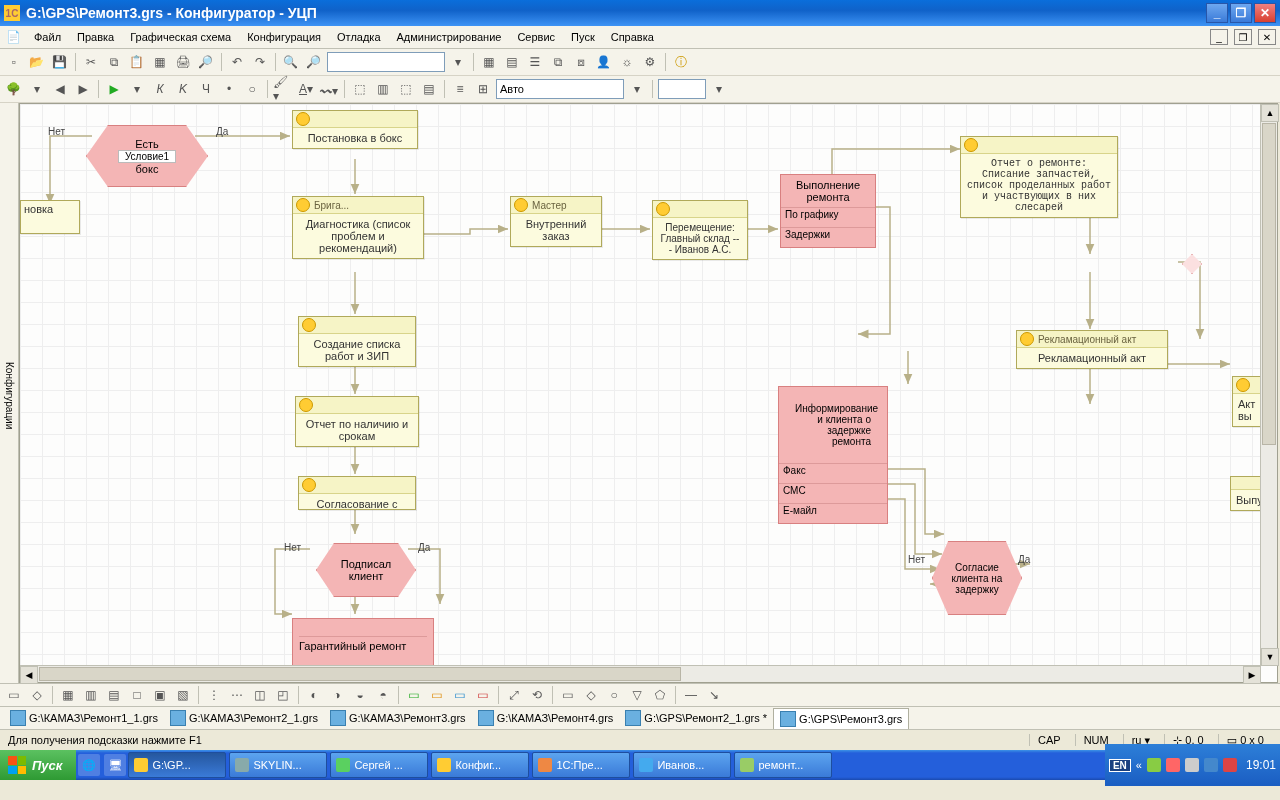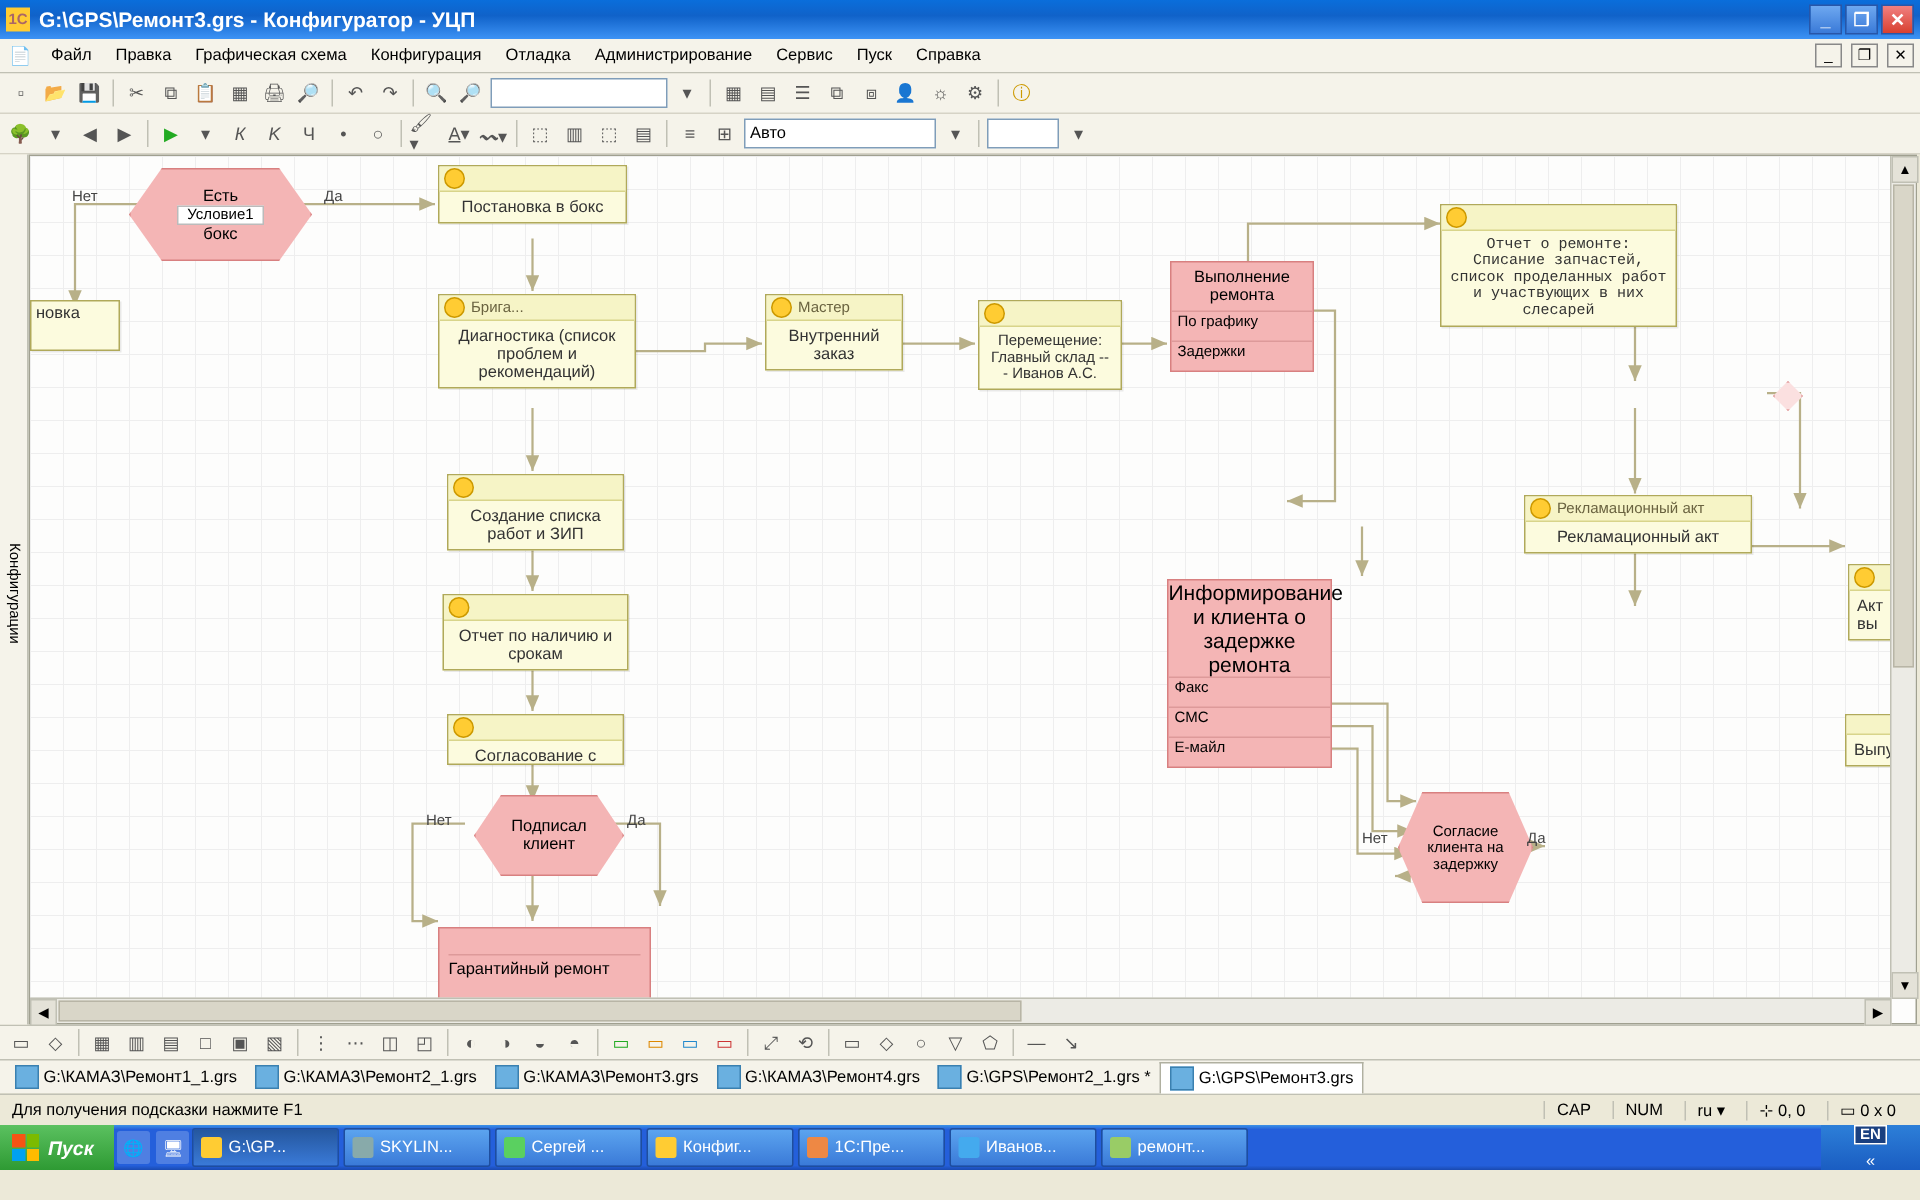--- a/index.html
+++ b/index.html
@@ -29,21 +29,21 @@
 }
 .hscroll{position:absolute;left:0;right:16px;bottom:0;height:16px;background:#ecebe5;border-top:1px solid #c0c0b4;display:flex;}
 .vscroll{position:absolute;top:0;bottom:16px;right:0;width:16px;background:#ecebe5;border-left:1px solid #c0c0b4;}
 .sb-btn{width:16px;height:16px;background:#e4e2d8;border:1px solid #c0c0b4;display:inline-flex;align-items:center;justify-content:center;font-size:9px;}
 .sb-thumb{background:#d9d6c8;border:1px solid #b8b5a6;}
 
 .node{position:absolute;border:1px solid #b0a95a;background:#fcfbde;box-shadow:1px 1px 0 rgba(0,0,0,.08);}
 .node .hdr{height:16px;border-bottom:1px solid #d8d48a;background:#f6f4c6;display:flex;align-items:center;padding:0 3px;font-size:10px;color:#6a6340;}
 .node .hdr .pico{width:12px;height:12px;border-radius:50%;background:#ffcc33;border:1px solid #cc9900;margin-right:4px;}
 .node .body{padding:4px 5px;text-align:center;font-size:11px;color:#333;}
-.hex{position:absolute;background:#f4b5b5;border:1px solid #d88080;display:flex;align-items:center;justify-content:center;text-align:center;font-size:11px;padding:6px;clip-path:polygon(18% 0,82% 0,100% 50%,82% 100%,18% 100%,0 50%);}
+.hex{position:absolute;background:#f4b5b5;border:1px solid #d88080;display:flex;align-items:center;justify-content:center;text-align:center;font-size:11px;padding:6px;clip-path:polygon(18% 0,82% 0,100% 50%,82% 100%,18% 100%,0 50%);margin-top:13px;}
 .hex.green{background:#d4f0d4;border-color:#6ab06a;}
 .pink{position:absolute;background:#f4b5b5;border:1px solid #d88080;padding:3px 6px;text-align:center;font-size:11px;}
 .pinkcell{height:17px;border-top:1px solid #dd9a9a;text-align:left;padding:1px 4px;font-size:10px;}
 .merge{position:absolute;width:18px;height:18px;background:#fbe0e0;border:1px solid #d88080;clip-path:polygon(50% 0,100% 50%,50% 100%,0 50%);}
 .label{position:absolute;font-size:10px;color:#444;}
 
 svg.wires{position:absolute;inset:0;pointer-events:none;}
 
 .iconbar{height:22px;background:#f5f3ea;border-top:1px solid #c0c0b4;display:flex;align-items:center;padding:0 4px;gap:3px;}
 .docbar{height:22px;background:#f5f3ea;border-top:1px solid #c0c0b4;display:flex;align-items:center;padding:0 4px;}
@@ -57,21 +57,21 @@
 .startbtn{height:30px;padding:0 14px 0 8px;background:linear-gradient(#5bc160,#2e9a33);display:flex;align-items:center;font-weight:bold;font-style:italic;gap:6px;font-size:13px;}
 .startbtn .winlogo{width:18px;height:18px;display:grid;grid-template:1fr 1fr/1fr 1fr;gap:1px;}
 .startbtn .winlogo span:nth-child(1){background:#f65314;}
 .startbtn .winlogo span:nth-child(2){background:#7cbb00;}
 .startbtn .winlogo span:nth-child(3){background:#00a1f1;}
 .startbtn .winlogo span:nth-child(4){background:#ffbb00;}
 .ql{width:22px;height:22px;margin:0 2px;background:rgba(255,255,255,.2);border-radius:2px;display:inline-flex;align-items:center;justify-content:center;}
 .taskbtn{height:24px;min-width:86px;max-width:100px;background:linear-gradient(#5ca4ef,#3a7ad8);border:1px solid #1e4e9e;border-radius:2px;display:flex;align-items:center;padding:0 5px;gap:4px;margin-right:3px;font-size:11px;white-space:nowrap;overflow:hidden;}
 .taskbtn.active{background:linear-gradient(#25579e,#3a7ad8);}
 .taskbtn .ti{width:14px;height:14px;background:#ffcc33;border-radius:2px;}
-.tray{height:30px;margin-left:auto;background:linear-gradient(#2d7fd8,#1a5dc2);display:flex;align-items:center;padding:0 16px;gap:5px;flex-direction:column;}
+.tray{height:42px;margin-left:auto;background:linear-gradient(#2d7fd8,#1a5dc2);display:flex;align-items:center;padding:0 4px;gap:5px;}
 .trayic{width:14px;height:14px;background:#fff;border-radius:2px;}
 </style>
 </head>
 <body>
 
 <div class="titlebar">
   <span class="icon">1C</span>
   <span>G:\GPS\Ремонт3.grs - Конфигуратор - УЦП</span>
   <span class="spacer"></span>
   <span class="winbtn">_</span>
@@ -283,21 +283,21 @@
       </div>
 
       <div class="pink" style="left:760px;top:70px;width:94px;padding:0">
         <div style="padding:4px 2px;text-align:center">Выполнение ремонта</div>
         <div class="pinkcell">По графику</div>
         <div class="pinkcell">Задержки</div>
       </div>
 
 
       <div class="pink" style="left:758px;top:282px;width:108px;padding:0">
-        <div style="padding:0;text-align:center;font-size:14px">Информирование и клиента о задержке ремонта</div>
+        <div style="padding:16px;text-align:right;font-size:10px">Информирование и клиента о задержке ремонта</div>
         <div class="pinkcell">Факс</div>
         <div class="pinkcell">СМС</div>
         <div class="pinkcell">Е-майл</div>
       </div>
 
       <div class="hex" style="left:912px;top:424px;width:76px;height:60px;font-size:10px">
           <span>Согласие клиента на задержку</span>
         </div>
       <div class="label" style="left:888px;top:450px">Нет</div>
       <div class="label" style="left:998px;top:450px">Да</div>

